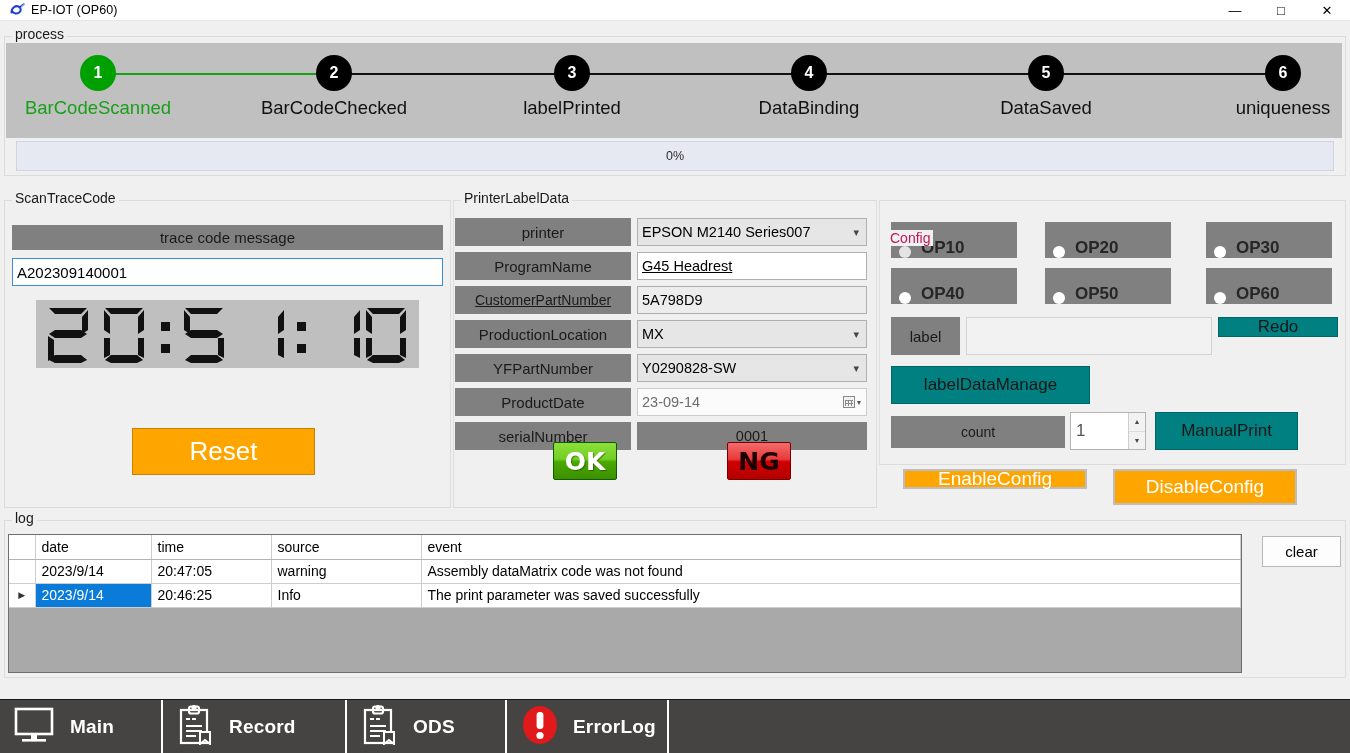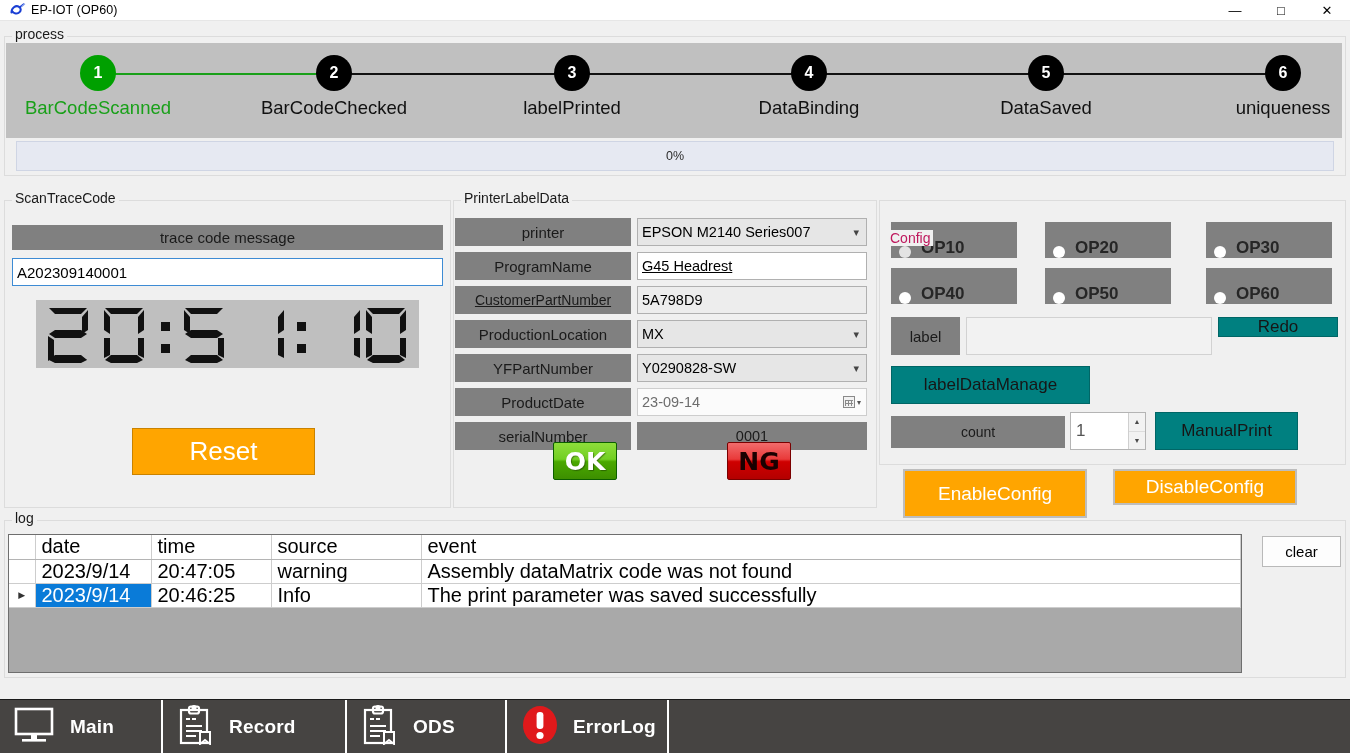--- a/index.html
+++ b/index.html
@@ -366,21 +366,21 @@
     border-collapse: collapse;
     width: 100%;
     table-layout: fixed;
     background: #fff;
   }
   .grid th, .grid td {
     border-right: 1px solid #cdcdcd;
     border-bottom: 1px solid #cdcdcd;
     text-align: left;
     font-weight: normal;
-    font-size: 20px;
+    font-size: 14px;
     height: 24px;
     padding: 0 6px;
     color: #000;
     white-space: nowrap;
     overflow: hidden;
   }
   .grid th { background: #fff; border-bottom: 1px solid #b4b4b4; }
   .grid col.c0 { width: 26px; }
   .grid col.c1 { width: 116px; }
   .grid col.c2 { width: 120px; }
@@ -662,21 +662,21 @@
   <div class="count-spin" style="left:191px;top:222px;width:76px;height:38px;">
     <span class="val">1</span>
     <div class="arrows">
       <div>▲</div>
       <div>▼</div>
     </div>
   </div>
   <div class="teal-btn" style="left:276px;top:222px;width:143px;height:38px;">ManualPrint</div>
 </div>
 
-<div class="orange-btn" style="left:903px;top:469px;width:184px;height:49px;">EnableConfig</div>
+<div class="orange-btn" style="left:903px;top:469px;width:184px;height:20px;">EnableConfig</div>
 <div class="orange-btn" style="left:1113px;top:469px;width:184px;height:36px;">DisableConfig</div>
 
 <div id="log-panel">
   <div class="panel-body"></div>
   <div class="gb-legend">log</div>
 
   <div class="grid">
     <table>
       <colgroup>
         <col class="c0">

